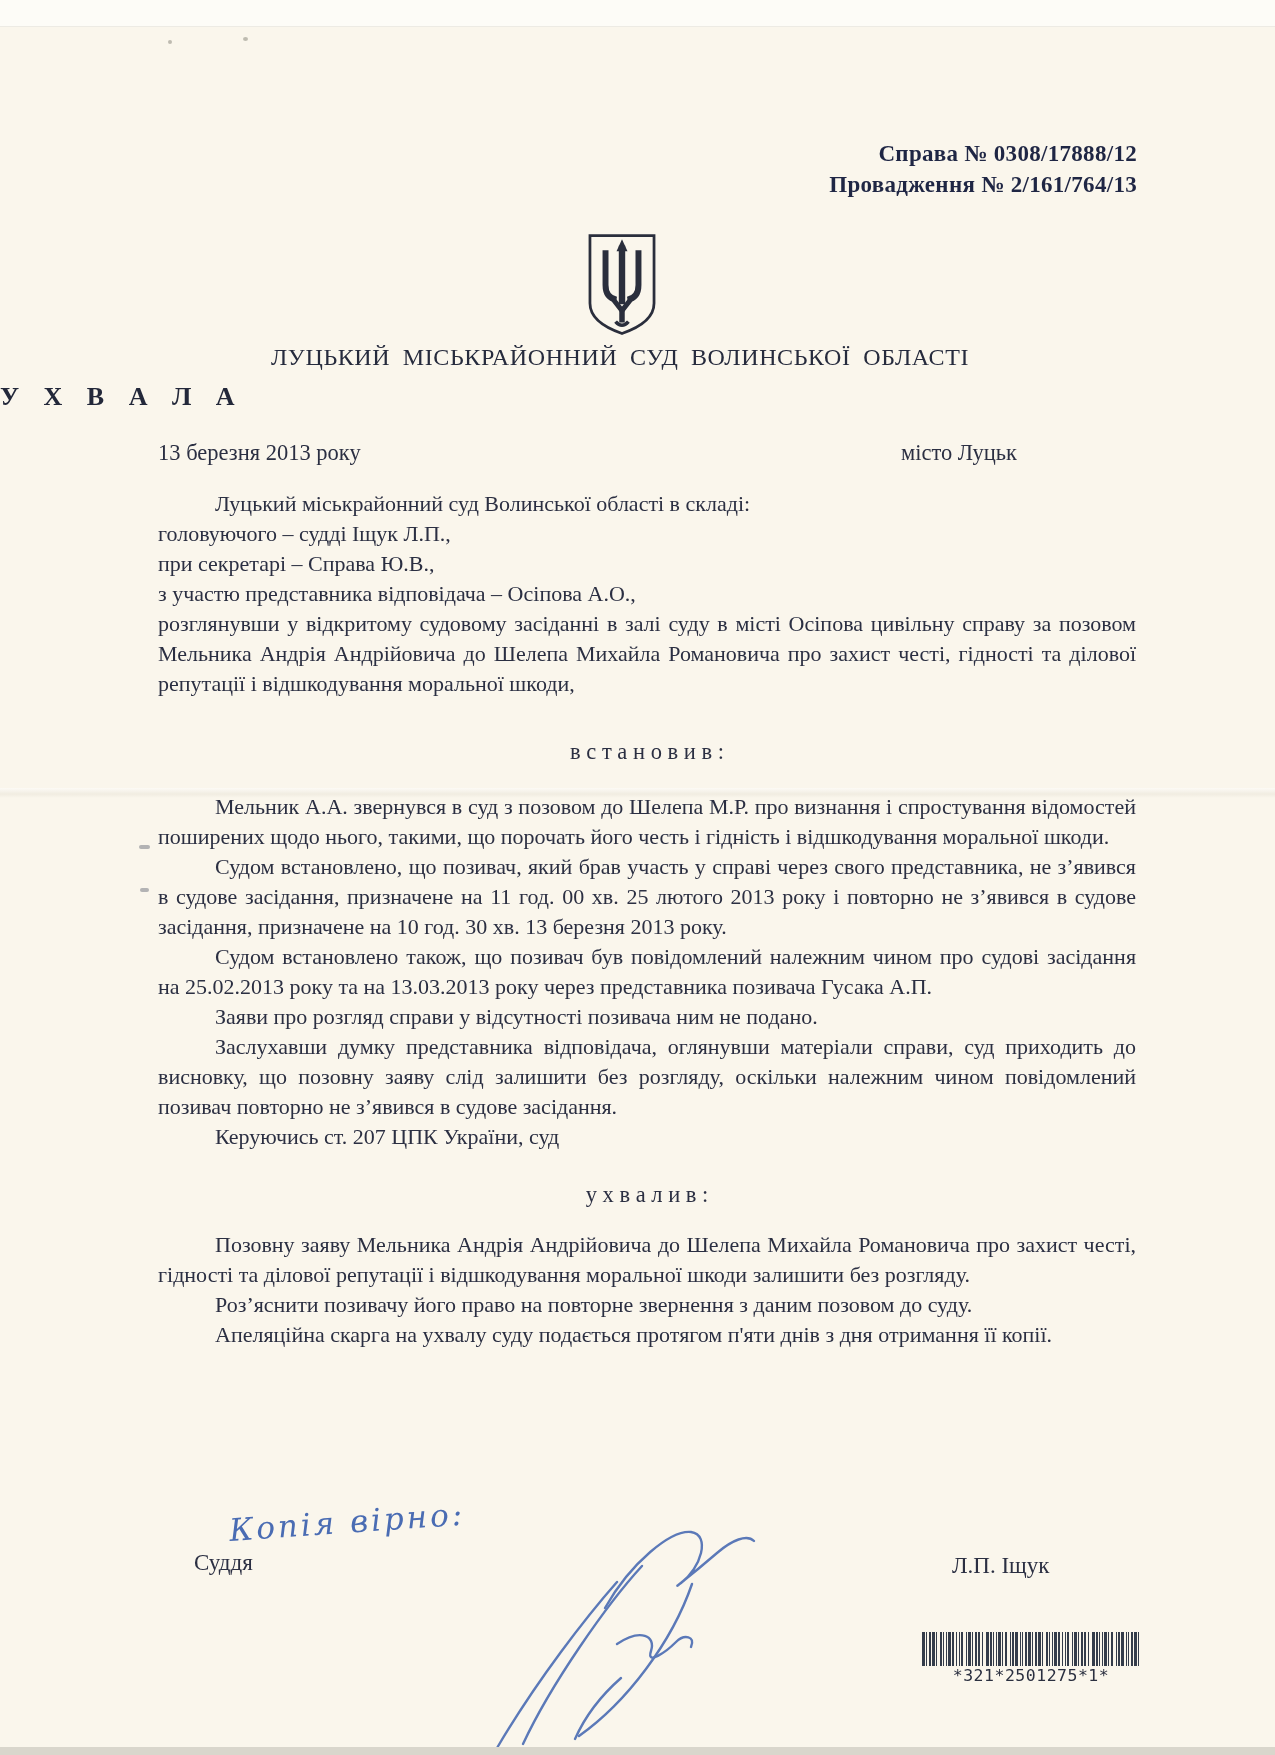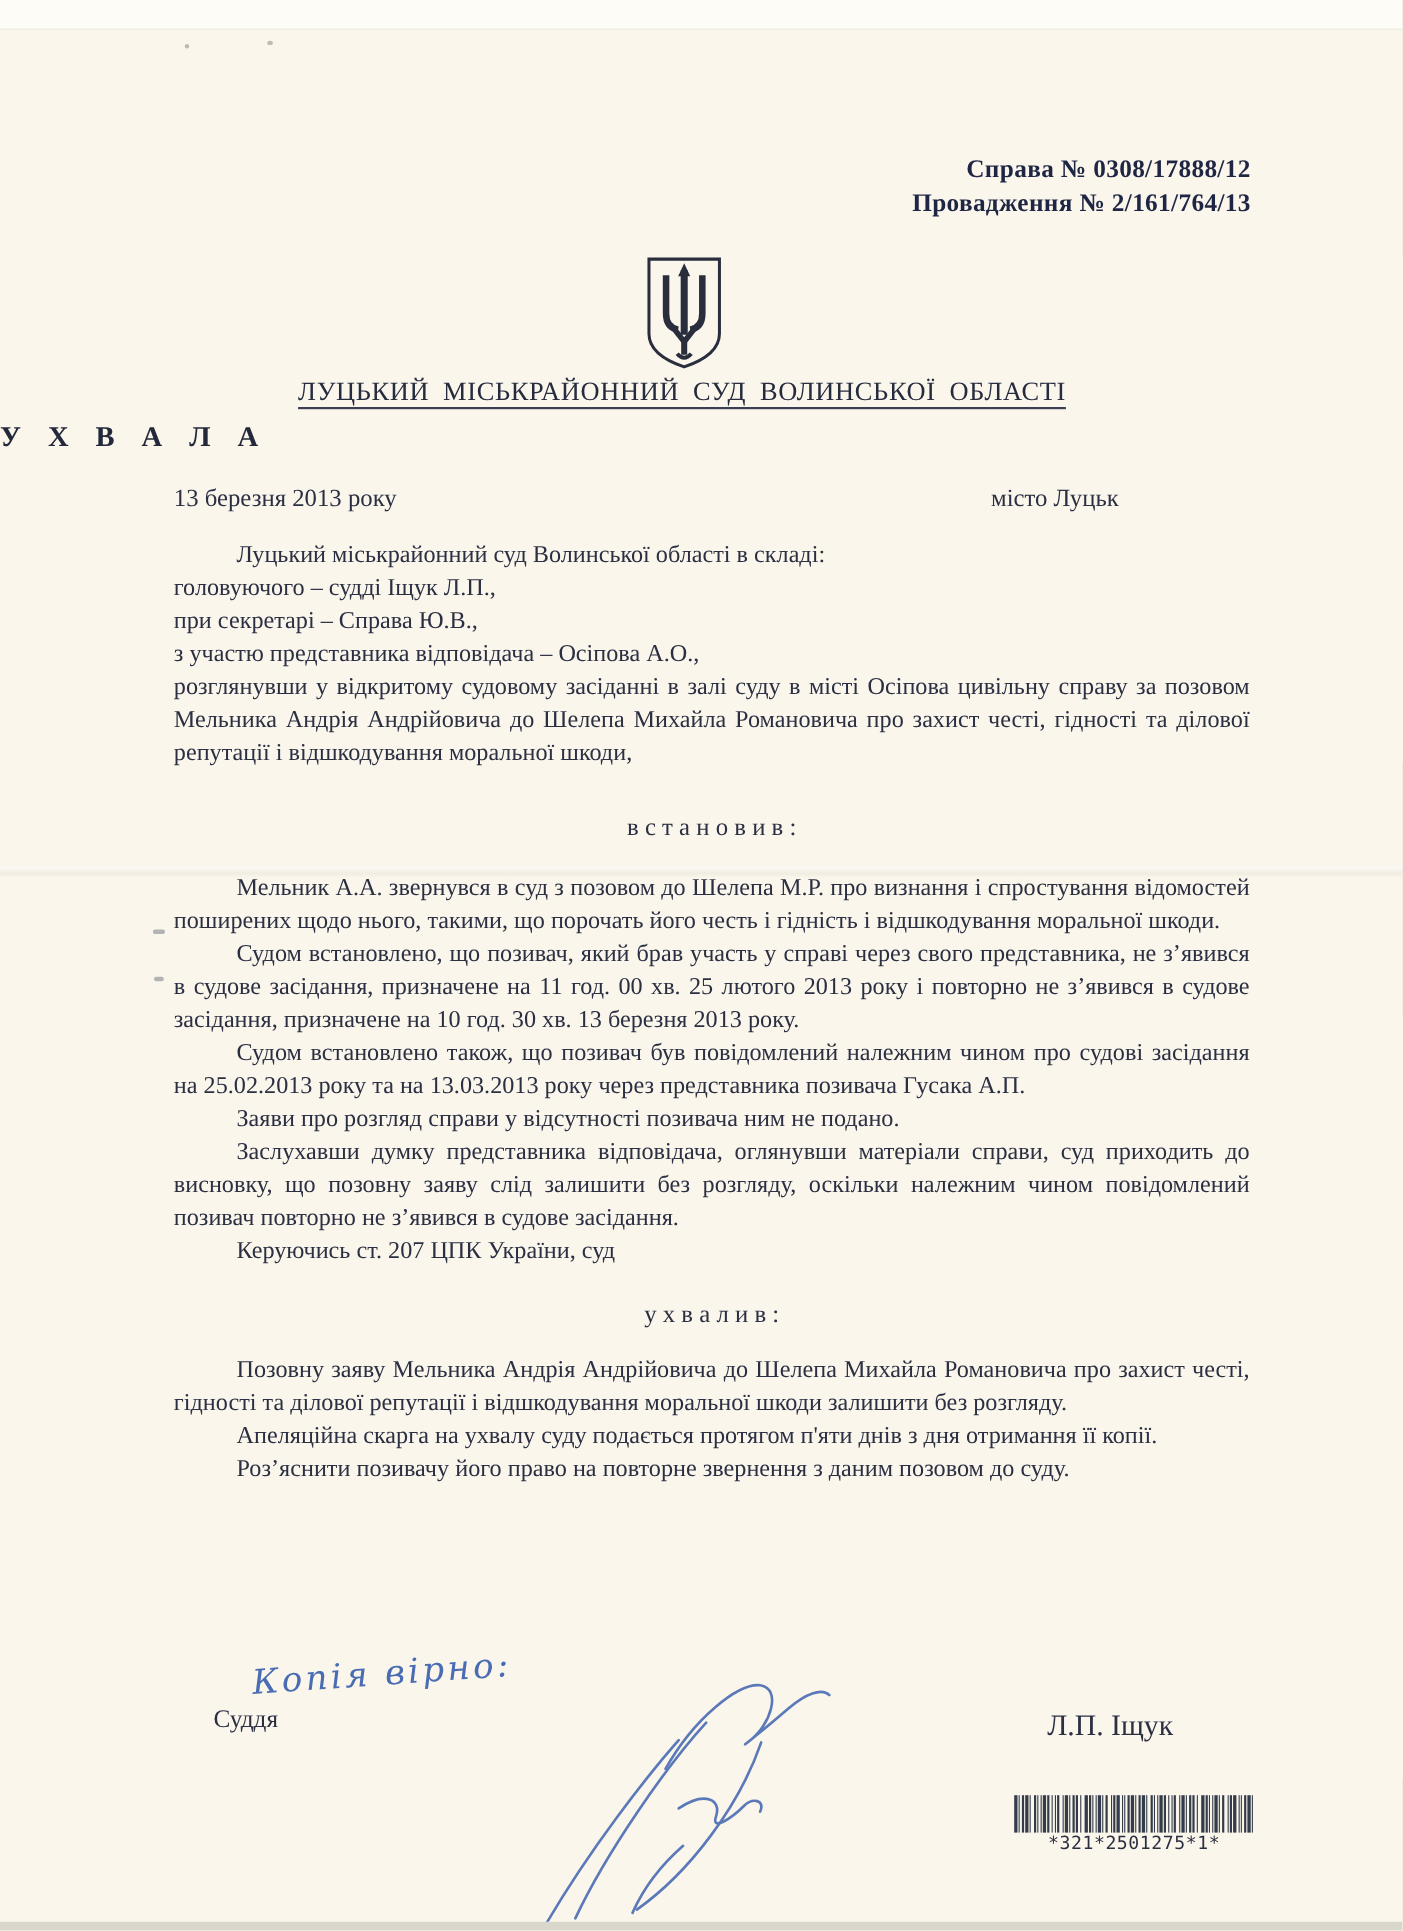--- a/index.html
+++ b/index.html
@@ -31,21 +31,21 @@
   .case-block{
     position:absolute;top:138px;right:138px;
     text-align:right;font-weight:bold;font-size:23px;line-height:31px;
     color:#1f2644;letter-spacing:.3px;
   }
   .emblem{position:absolute;left:584px;top:231px;width:76px;height:108px;}
 
   .court-name-wrap{position:absolute;left:0;top:344px;width:1240px;text-align:center;}
   .court-name{
     font-size:24px;letter-spacing:.6px;color:#262b3d;
-    text-decoration:underline;text-underline-offset:6px;
+    text-underline-offset:6px;
     text-decoration-thickness:2px;text-decoration-color:#3a3f52;
     word-spacing:6px;
   }
   .doc-title-wrap{position:absolute;left:0;top:382px;width:1150px;text-align:left;}
   .doc-title{font-size:26px;font-weight:bold;letter-spacing:9px;color:#23283a;}
 
   .dateline{
     position:absolute;left:158px;top:440px;right:140px;
     display:flex;justify-content:space-between;font-size:22.5px;
   }
@@ -66,21 +66,21 @@
   .sect-heading.ruled{margin-top:28px;margin-bottom:20px;}
 
   .copy-note{
     position:absolute;left:228px;top:1512px;
     font-family:"DejaVu Serif","Liberation Serif",serif;
     font-style:italic;font-size:31px;letter-spacing:3px;
     color:#4a6cb3;transform:rotate(-4deg);transform-origin:left top;
     white-space:nowrap;
   }
   .judge-label{position:absolute;left:194px;top:1550px;font-size:23px;}
-  .judge-name{position:absolute;left:952px;top:1553px;font-size:27px;}
+  .judge-name{position:absolute;left:952px;top:1553px;font-size:23px;}
 
   .signature{position:absolute;left:455px;top:1522px;width:320px;height:228px;overflow:visible;}
 
   .barcode{
     position:absolute;left:922px;top:1632px;width:218px;height:34px;
     display:flex;align-items:stretch;
   }
   .barcode .bar{background:#343c4a;height:100%;flex:none;}
   .barcode .gap{background:transparent;height:100%;flex:none;}
   .barcode-text{
@@ -144,22 +144,22 @@
     <p class="indent">Мельник А.А. звернувся в суд з позовом до Шелепа М.Р. про визнання і спростування відомостей поширених щодо нього, такими, що порочать його честь і гідність і відшкодування моральної шкоди.</p>
     <p class="indent">Судом встановлено, що позивач, який брав участь у справі через свого представника, не з’явився в судове засідання, призначене на 11 год. 00 хв. 25 лютого 2013 року і повторно не з’явився в судове засідання, призначене на 10 год. 30 хв. 13 березня 2013 року.</p>
     <p class="indent">Судом встановлено також, що позивач був повідомлений належним чином про судові засідання на 25.02.2013 року та на 13.03.2013 року через представника позивача Гусака А.П.</p>
     <p class="indent">Заяви про розгляд справи у відсутності позивача ним не подано.</p>
     <p class="indent">Заслухавши думку представника відповідача, оглянувши матеріали справи, суд приходить до висновку, що позовну заяву слід залишити без розгляду, оскільки належним чином повідомлений позивач повторно не з’явився в судове засідання.</p>
     <p class="indent flush">Керуючись ст. 207 ЦПК України, суд</p>
 
     <p class="sect-heading ruled">у х в а л и в :</p>
 
     <p class="indent">Позовну заяву Мельника Андрія Андрійовича до Шелепа Михайла Романовича про захист честі, гідності та ділової репутації і відшкодування моральної шкоди залишити без розгляду.</p>
+    <p class="indent flush">Роз’яснити позивачу його право на повторне звернення з даним позовом до суду.</p>
     <p class="indent">Апеляційна скарга на ухвалу суду подається протягом п'яти днів з дня отримання її копії.</p>
-    <p class="indent flush">Роз’яснити позивачу його право на повторне звернення з даним позовом до суду.</p>
   </div>
 
   <div class="copy-note">Копія вірно:</div>
 
   <div class="judge-label">Суддя</div>
   <div class="judge-name">Л.П. Іщук</div>
 
   <div class="signature">
     <svg viewBox="0 0 320 228" width="320" height="228" aria-hidden="true">
       <g fill="none" stroke="#4a6cb3" stroke-width="2.4" stroke-linecap="round" opacity="0.9">

